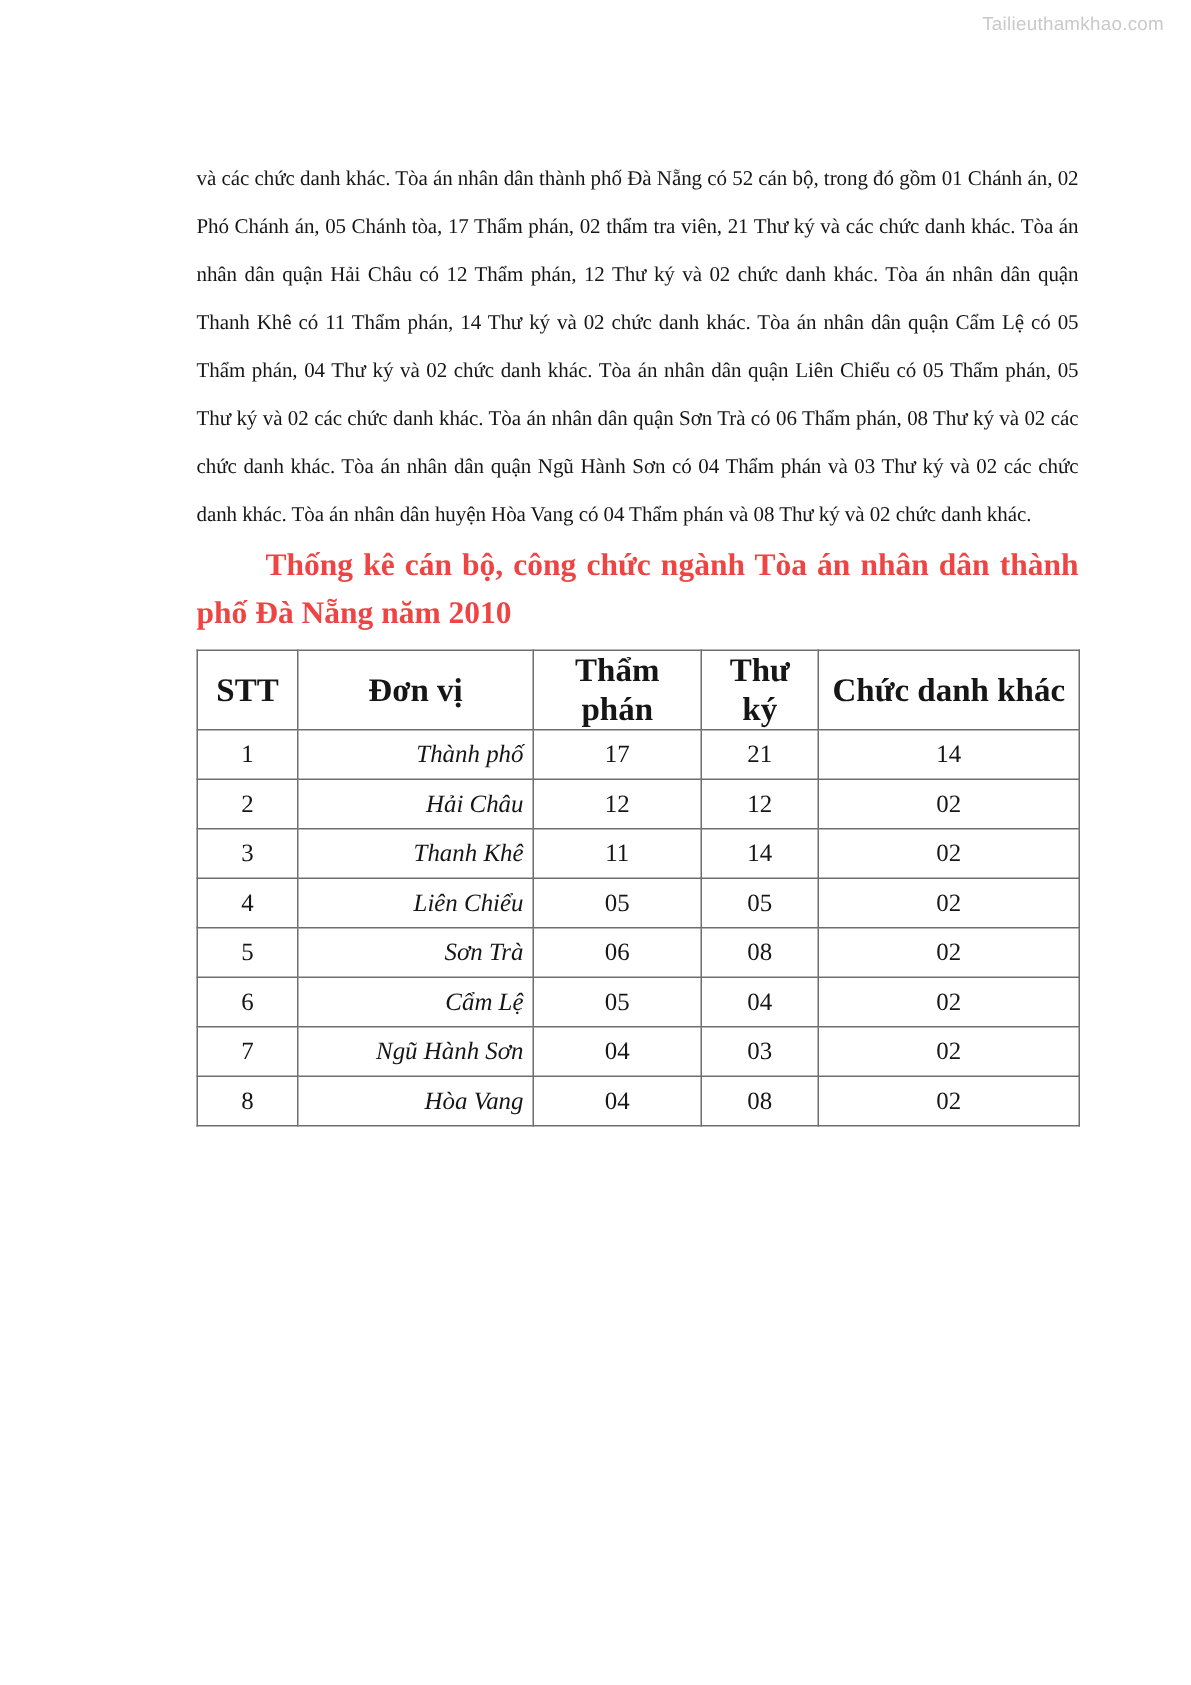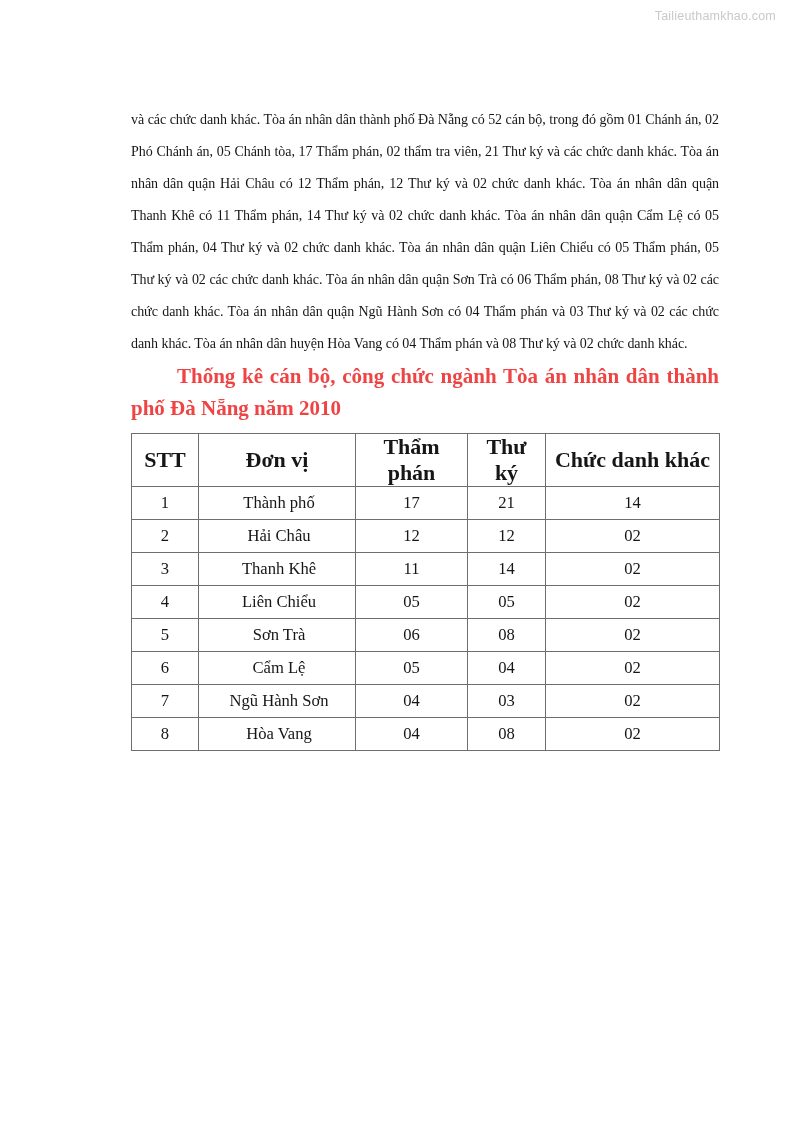--- a/index.html
+++ b/index.html
@@ -85,22 +85,23 @@
   }
   table.stat-table th {
     font-weight: bold;
     text-align: center;
     font-size: 22px;
   }
   table.stat-table td.num {
     text-align: center;
   }
   table.stat-table td.unit {
-    text-align: center;
+    text-align: right;
     padding-left: 10px;
+    font-style: italic;
   }
   .trailing {
     padding-top: 10px;
   }
   .page-number {
     position: absolute;
     left: 0;
     right: 0;
     top: 1052px;
     text-align: center;

